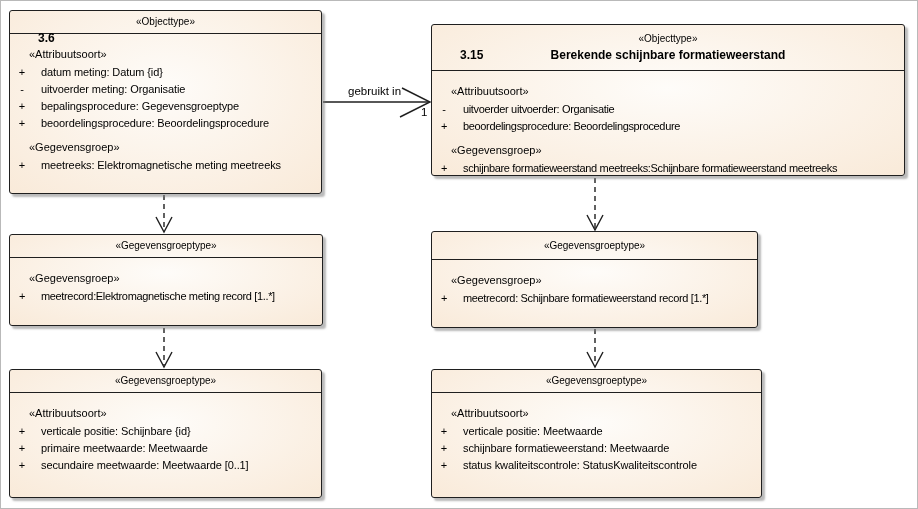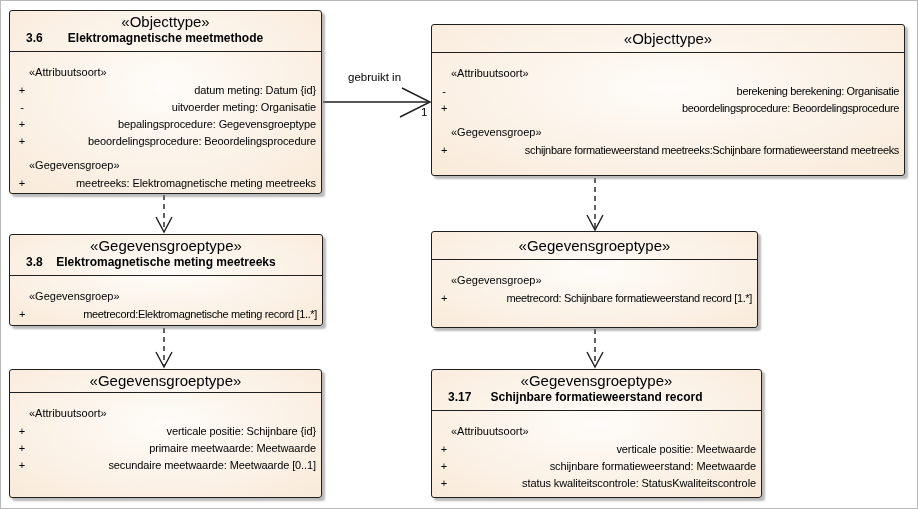--- a/index.html
+++ b/index.html
@@ -24,51 +24,51 @@
     flex-direction:column;
   }
   .box-header {
     border-bottom:1.4px solid #1f1f1f;
     padding:3px 6px 4px 6px;
     flex:0 0 auto;
   }
   .hdr-tall { padding-top:6px; padding-bottom:6px; }
   .stereotype {
     text-align:center;
-    font-size:15px;
+    font-size:10px;
     line-height:15px;
   }
   .title-row {
     position:relative;
     text-align:center;
     font-weight:bold;
     font-size:12px;
     line-height:18px;
   }
   .box-num {
     position:absolute;
-    left:10px; top:0;
+    left:22px; top:0;
   }
   .box-body {
     padding:5px 5px 4px 5px;
     font-size:11px;
     letter-spacing:-0.1px;
   }
   .tight { letter-spacing:-0.35px; }
   .group-label {
     padding-left:14px;
     line-height:16px;
     margin-top:7px;
     margin-bottom:2px;
     font-size:11px;
     letter-spacing:0;
   }
   .attr-row { display:flex; line-height:17px; }
   .vis { flex:0 0 14px; text-align:center; }
-  .attr-text { flex:1; padding-left:12px; white-space:nowrap;text-align:right; }
+  .attr-text { flex:1; padding-left:12px; white-space:nowrap; }
   .overlay {
     position:absolute; left:0; top:0;
     pointer-events:none;
   }
   .conn-label {
     position:absolute;
     font-size:11.5px;
     line-height:14px;
     background:transparent;
     white-space:nowrap;
@@ -102,29 +102,28 @@
       </g>
       <polyline points="586,214 594,229 602,214"></polyline>
 
       <g stroke-dasharray="5,4">
         <line x1="594" y1="328" x2="594" y2="364"></line>
       </g>
       <polyline points="586,351 594,366 602,351"></polyline>
     </g>
   </svg>
 
-  <div class="conn-label" style="left:347px;top:69px">gebruikt in</div>
+  <div class="conn-label" style="left:347px;top:83px">gebruikt in</div>
   <div class="conn-label" style="left:420px;top:104px">1</div>
 
   <div class="uml-box" style="left:8px;top:9px;width:313px;height:184px">
     <div class="box-header">
       <div class="stereotype">«Objecttype»</div>
       <div class="title-row">
         <span class="box-num">3.6</span>
-        <span>Elektromagnetische meetmethode</span>
       </div>
     </div>
     <div class="box-body">
       <div class="group-label">«Attribuutsoort»</div>
       <div class="attr-row">
         <span class="vis">+</span>
         <span class="attr-text">datum meting: Datum {id}</span>
       </div>
       <div class="attr-row">
         <span class="vis">-</span>
@@ -142,46 +141,46 @@
       <div class="attr-row">
         <span class="vis">+</span>
         <span class="attr-text">meetreeks: Elektromagnetische meting meetreeks</span>
       </div>
     </div>
   </div>
 
   <div class="uml-box" style="left:430px;top:23px;width:474px;height:152px">
     <div class="box-header hdr-tall">
       <div class="stereotype">«Objecttype»</div>
+      <div class="title-row">
+        <span class="box-num">3.15</span>
+        <span>Berekende schijnbare formatieweerstand</span>
+      </div>
     </div>
     <div class="box-body tight">
       <div class="group-label">«Attribuutsoort»</div>
       <div class="attr-row">
         <span class="vis">-</span>
-        <span class="attr-text">berekening berekening: Organisatie</span>
+        <span class="attr-text">uitvoerder uitvoerder: Organisatie</span>
       </div>
       <div class="attr-row">
         <span class="vis">+</span>
         <span class="attr-text">beoordelingsprocedure: Beoordelingsprocedure</span>
       </div>
       <div class="group-label">«Gegevensgroep»</div>
       <div class="attr-row">
         <span class="vis">+</span>
         <span class="attr-text">schijnbare formatieweerstand meetreeks:Schijnbare formatieweerstand meetreeks</span>
       </div>
     </div>
   </div>
 
   <div class="uml-box" style="left:8px;top:233px;width:314px;height:92px">
     <div class="box-header">
       <div class="stereotype">«Gegevensgroeptype»</div>
-      <div class="title-row">
-        <span class="box-num">3.8</span>
-        <span>Elektromagnetische meting meetreeks</span>
-      </div>
     </div>
     <div class="box-body tight">
       <div class="group-label">«Gegevensgroep»</div>
       <div class="attr-row">
         <span class="vis">+</span>
         <span class="attr-text">meetrecord:Elektromagnetische meting record [1..*]</span>
       </div>
     </div>
   </div>
 
@@ -215,24 +214,20 @@
       <div class="attr-row">
         <span class="vis">+</span>
         <span class="attr-text">secundaire meetwaarde: Meetwaarde [0..1]</span>
       </div>
     </div>
   </div>
 
   <div class="uml-box" style="left:430px;top:368px;width:331px;height:129px">
     <div class="box-header">
       <div class="stereotype">«Gegevensgroeptype»</div>
-      <div class="title-row">
-        <span class="box-num">3.17</span>
-        <span>Schijnbare formatieweerstand record</span>
-      </div>
     </div>
     <div class="box-body">
       <div class="group-label">«Attribuutsoort»</div>
       <div class="attr-row">
         <span class="vis">+</span>
         <span class="attr-text">verticale positie: Meetwaarde</span>
       </div>
       <div class="attr-row">
         <span class="vis">+</span>
         <span class="attr-text">schijnbare formatieweerstand: Meetwaarde</span>

